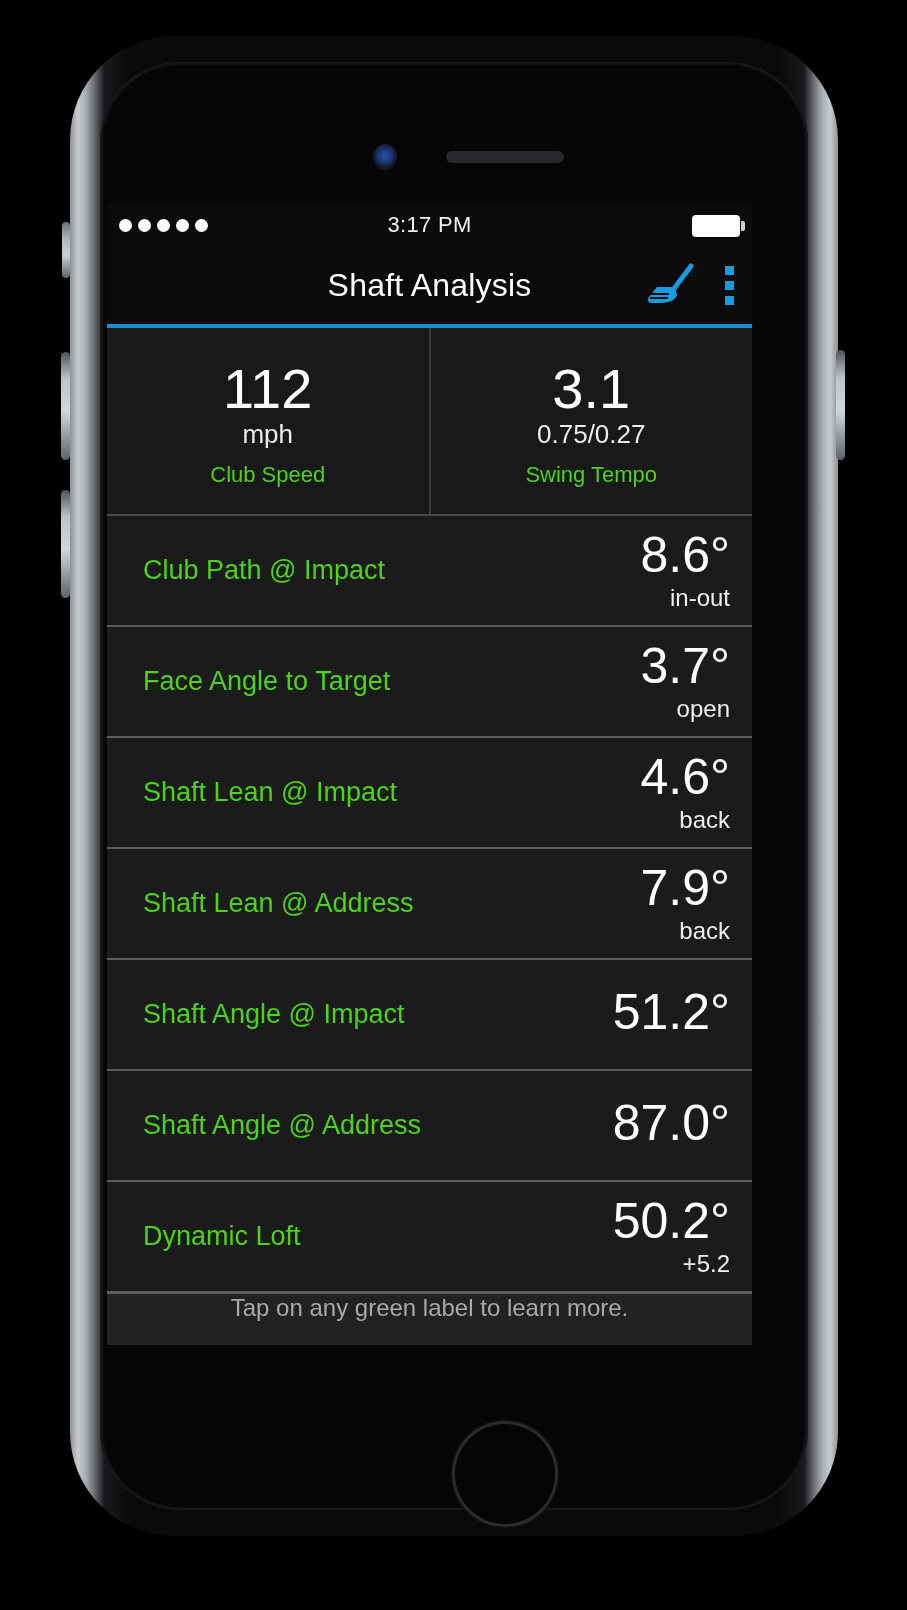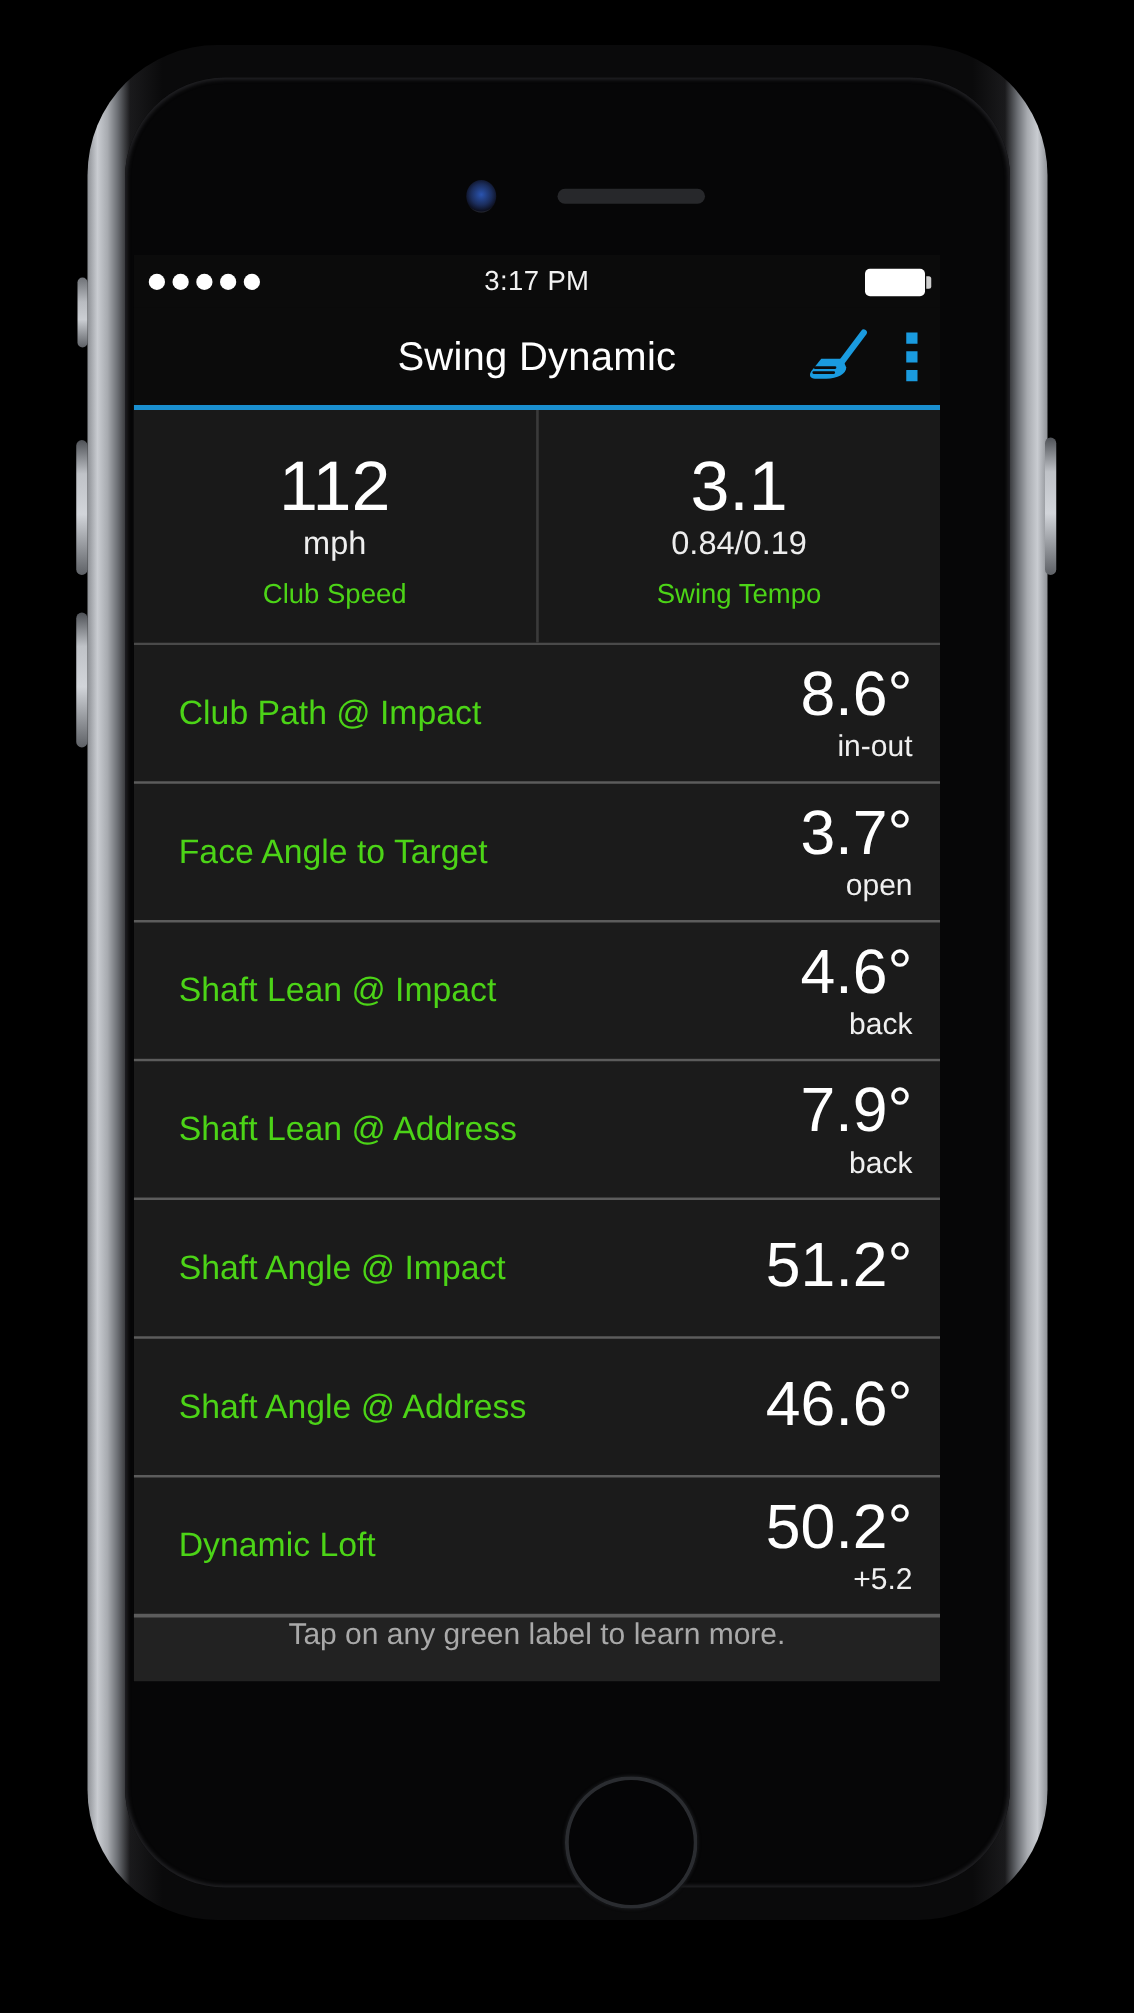--- a/index.html
+++ b/index.html
@@ -173,21 +173,21 @@
           <i></i>
           <i></i>
           <i></i>
           <i></i>
       </div>
       <div class="clock">3:17 PM</div>
       <div class="battery"></div>
     </div>
 
     <div class="titlebar">
-      <div class="title">Swing Dynamic</div>
+      <div class="title">Shaft Analysis</div>
       <div class="tb-actions">
         <span class="club-icon">
           <svg viewBox="0 0 56 44" width="56" height="44" aria-hidden="true">
             <path d="M48 3 L30 27" stroke="#1a9bdf" stroke-width="5" stroke-linecap="round" fill="none"></path>
             <path d="M31 24 L34 31 C34 36 27 40 18 40 L9 40 C5 40 4 37 6 34 L14 24 Z" fill="#1a9bdf"></path>
             <path d="M9 31 L25 31 M8 35 L24 35" stroke="#0b0b0b" stroke-width="2.2" stroke-linecap="round"></path>
           </svg>
         </span>
         <span class="kebab">
           <i></i>
@@ -198,21 +198,21 @@
     </div>
 
     <div class="summary">
       <div class="card">
         <div class="card-value">112</div>
         <div class="card-sub">mph</div>
         <div class="card-label">Club Speed</div>
       </div>
       <div class="card">
         <div class="card-value">3.1</div>
-        <div class="card-sub">0.84/0.19</div>
+        <div class="card-sub">0.75/0.27</div>
         <div class="card-label">Swing Tempo</div>
       </div>
     </div>
 
     <div class="rows">
       <div class="row">
         <div class="row-label">Club Path @ Impact</div>
         <div class="row-vals">
           <div class="row-value">8.6°</div>
           <div class="row-unit">in-out</div>
@@ -242,21 +242,21 @@
       <div class="row">
         <div class="row-label">Shaft Angle @ Impact</div>
         <div class="row-vals">
           <div class="row-value">51.2°</div>
           <div class="row-unit"></div>
         </div>
       </div>
       <div class="row">
         <div class="row-label">Shaft Angle @ Address</div>
         <div class="row-vals">
-          <div class="row-value">46.6°</div>
+          <div class="row-value">87.0°</div>
           <div class="row-unit"></div>
         </div>
       </div>
       <div class="row">
         <div class="row-label">Dynamic Loft</div>
         <div class="row-vals">
           <div class="row-value">50.2°</div>
           <div class="row-unit">+5.2</div>
         </div>
       </div>

